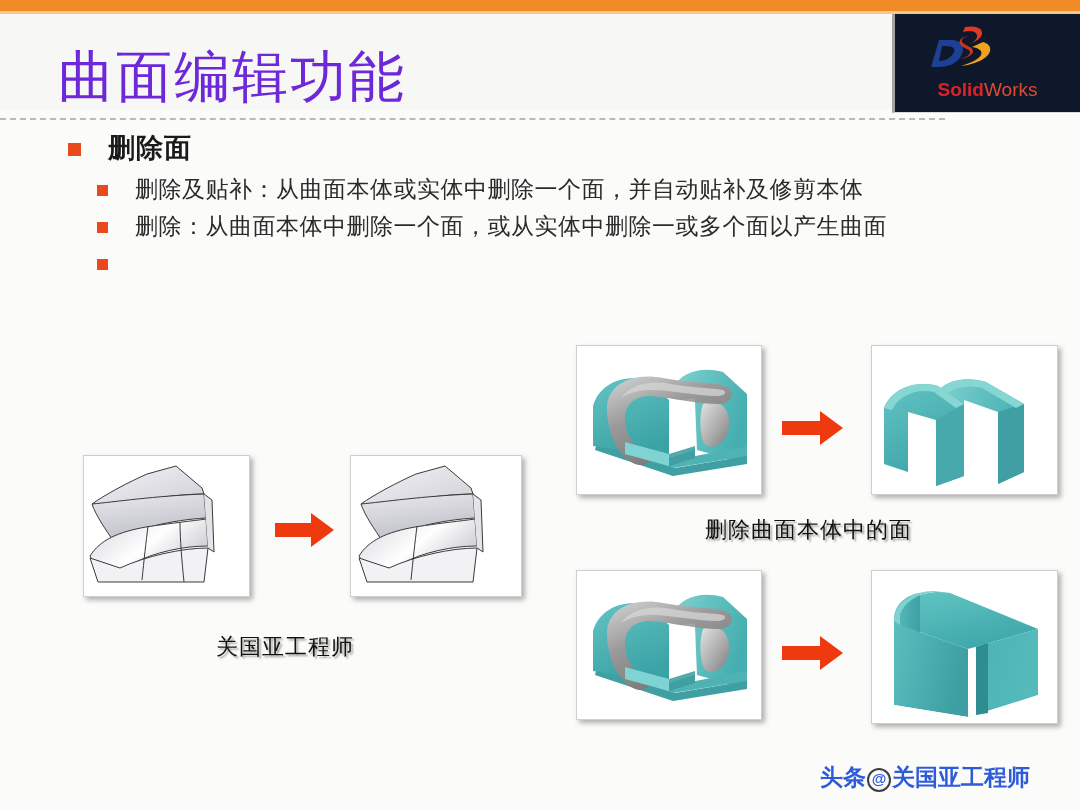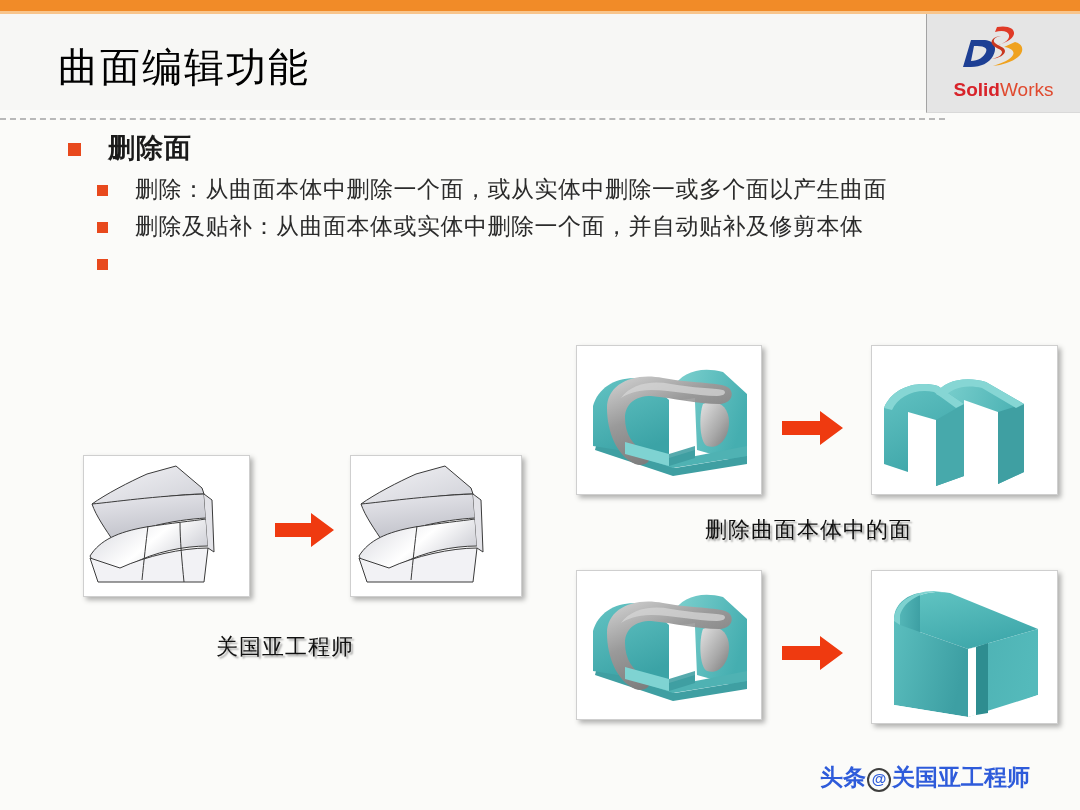--- a/index.html
+++ b/index.html
@@ -44,44 +44,45 @@
     top: 14px; left: 0;
     width: 1080px;
     height: 96px;
     background: #f7f7f5;
   }
   .page-title {
     position: absolute;
     left: 58px;
     top: 26px;
     font-family: "Liberation Serif", serif;
-    font-size: 40px;
+    font-size: 56px;
     letter-spacing: 2px;
-    color: #000000;
+    color: #6d28d9;
     white-space: nowrap;
   }
   .title-rule {
     position: absolute;
     left: 0;
     top: 104px;
     width: 945px;
     height: 0;
     border-top: 2px dashed #b9b9b9;
   }
 
   
   .logo-box {
     position: absolute;
     right: 0;
     top: 14px;
     width: 153px;
     height: 98px;
-    background: #e5e5e5;
-    border-left: 1px solid #a3a3a3;
+    background: #0f172a;
+    border-left: 3px solid #a3a3a3;
     border-bottom: 1px solid #d9d9d9;
+    padding-left: 32px;
   }
   .logo-mark {
     position: absolute;
     left: 30px;
     top: 10px;
     width: 90px;
     height: 48px;
   }
   .logo-word {
     position: absolute;
@@ -231,26 +232,26 @@
 
   <div class="bullets">
 
     <div class="bullet-l1">
       <span class="sq"></span>
       <span class="txt">删除面</span>
     </div>
 
     <div class="bullet-l2">
       <span class="sq"></span>
-      <span class="txt">删除：从曲面本体中删除一个面，或从实体中删除一或多个面以产生曲面</span>
+      <span class="txt">删除及贴补：从曲面本体或实体中删除一个面，并自动贴补及修剪本体</span>
     </div>
 
     <div class="bullet-l2">
       <span class="sq"></span>
-      <span class="txt">删除及贴补：从曲面本体或实体中删除一个面，并自动贴补及修剪本体</span>
+      <span class="txt">删除：从曲面本体中删除一个面，或从实体中删除一或多个面以产生曲面</span>
     </div>
 
     <div class="bullet-l2">
       <span class="sq"></span>
     </div>
 
   </div>
 
   <div class="fig" style="left:83px; top:455px; width:165px; height:140px;">
     <svg viewBox="0 0 165 140" width="165" height="140">

